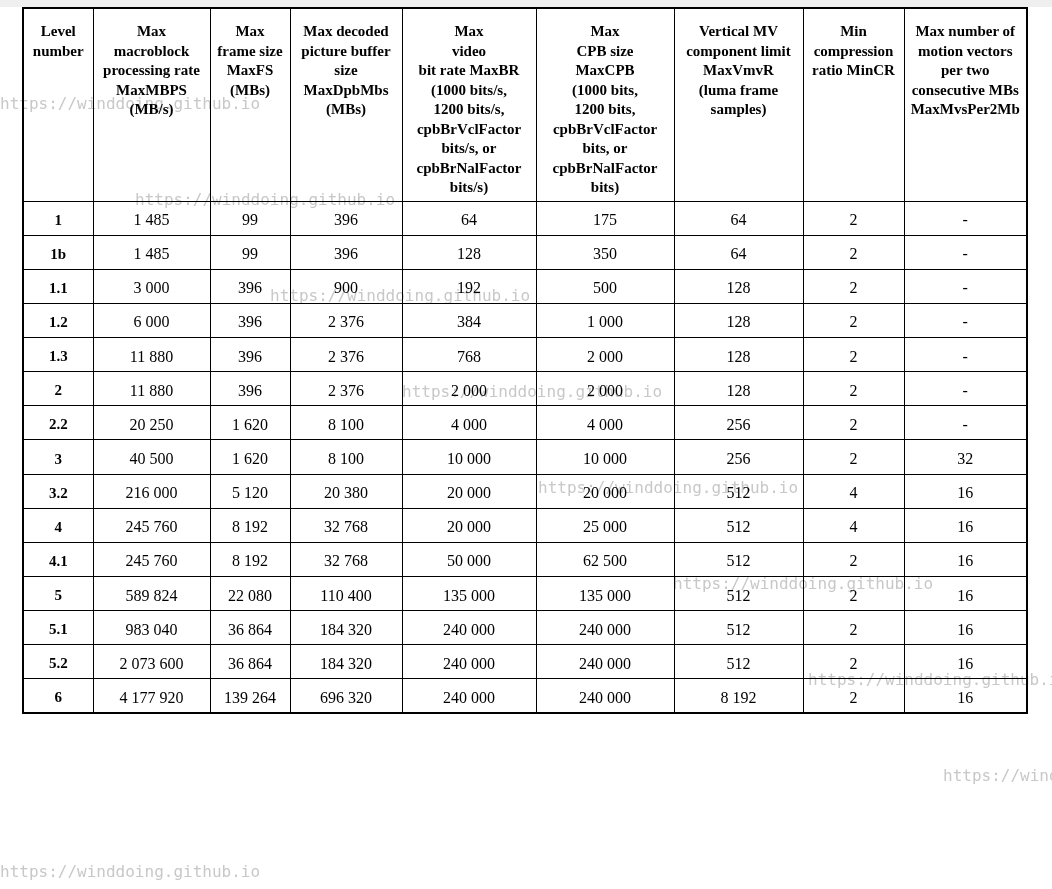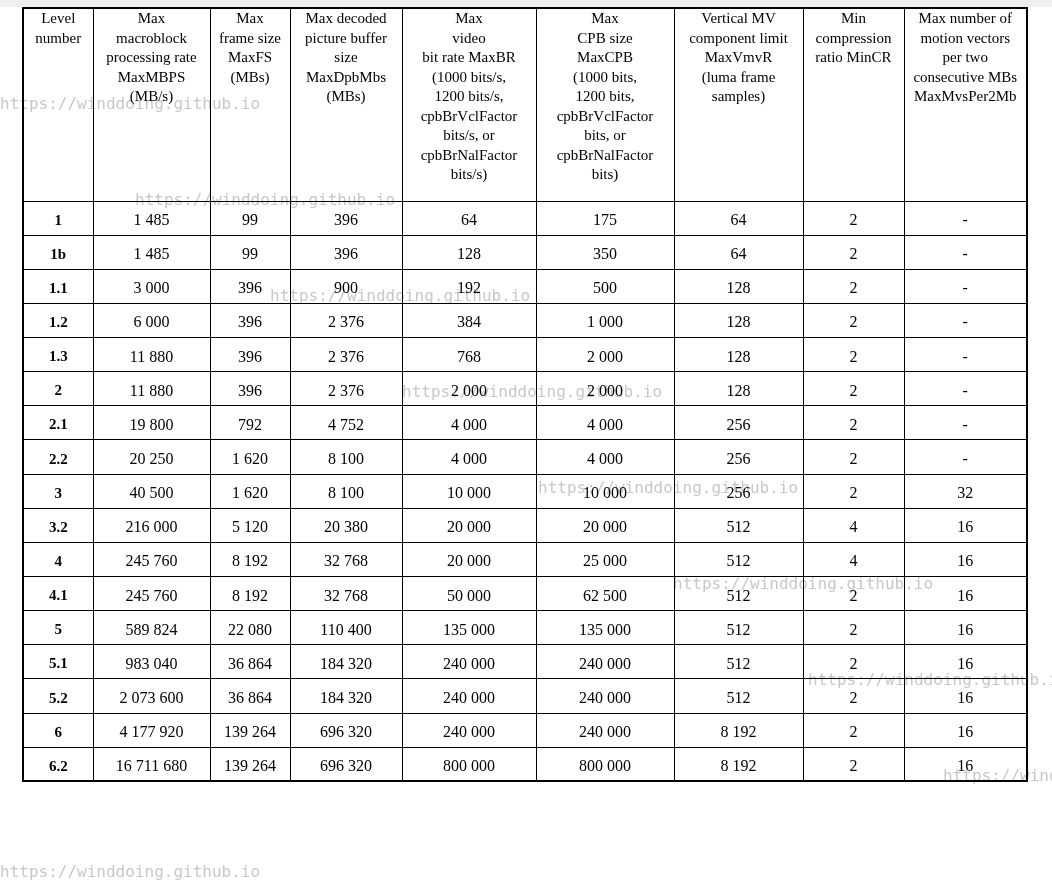--- a/index.html
+++ b/index.html
@@ -40,26 +40,26 @@
     background: transparent;
     z-index: 1;
     border: 2px solid #000;
   }
   table.levels th, table.levels td {
     border: 1.5px solid #000;
   }
   thead tr { height: 193px; }
   tbody tr { height: 34.15px; }
   th {
-    font-weight: normal;
+    font-weight: bold;
     font-size: 15px;
     line-height: 19.5px;
     text-align: center;
     vertical-align: top;
-    padding-top: 0;
+    padding-top: 13px;
     white-space: pre-line;
     color: #000;
   }
   td {
     text-align: center;
     vertical-align: middle;
     font-size: 16px;
     padding-top: 4px;
     color: #000;
   }
@@ -208,31 +208,20 @@
           <td>11 880</td>
           <td>396</td>
           <td>2 376</td>
           <td>2 000</td>
           <td>2 000</td>
           <td>128</td>
           <td>2</td>
           <td>-</td>
         </tr>
         <tr>
-          <td class="level">2.1</td>
-          <td>19 800</td>
-          <td>792</td>
-          <td>4 752</td>
-          <td>4 000</td>
-          <td>4 000</td>
-          <td>256</td>
-          <td>2</td>
-          <td>-</td>
-        </tr>
-        <tr>
           <td class="level">2.2</td>
           <td>20 250</td>
           <td>1 620</td>
           <td>8 100</td>
           <td>4 000</td>
           <td>4 000</td>
           <td>256</td>
           <td>2</td>
           <td>-</td>
         </tr>
@@ -317,26 +306,15 @@
           <td class="level">6</td>
           <td>4 177 920</td>
           <td>139 264</td>
           <td>696 320</td>
           <td>240 000</td>
           <td>240 000</td>
           <td>8 192</td>
           <td>2</td>
           <td>16</td>
         </tr>
-        <tr>
-          <td class="level">6.2</td>
-          <td>16 711 680</td>
-          <td>139 264</td>
-          <td>696 320</td>
-          <td>800 000</td>
-          <td>800 000</td>
-          <td>8 192</td>
-          <td>2</td>
-          <td>16</td>
-        </tr>
       </tbody>
   </table>
 </div>
 
 </body></html>

